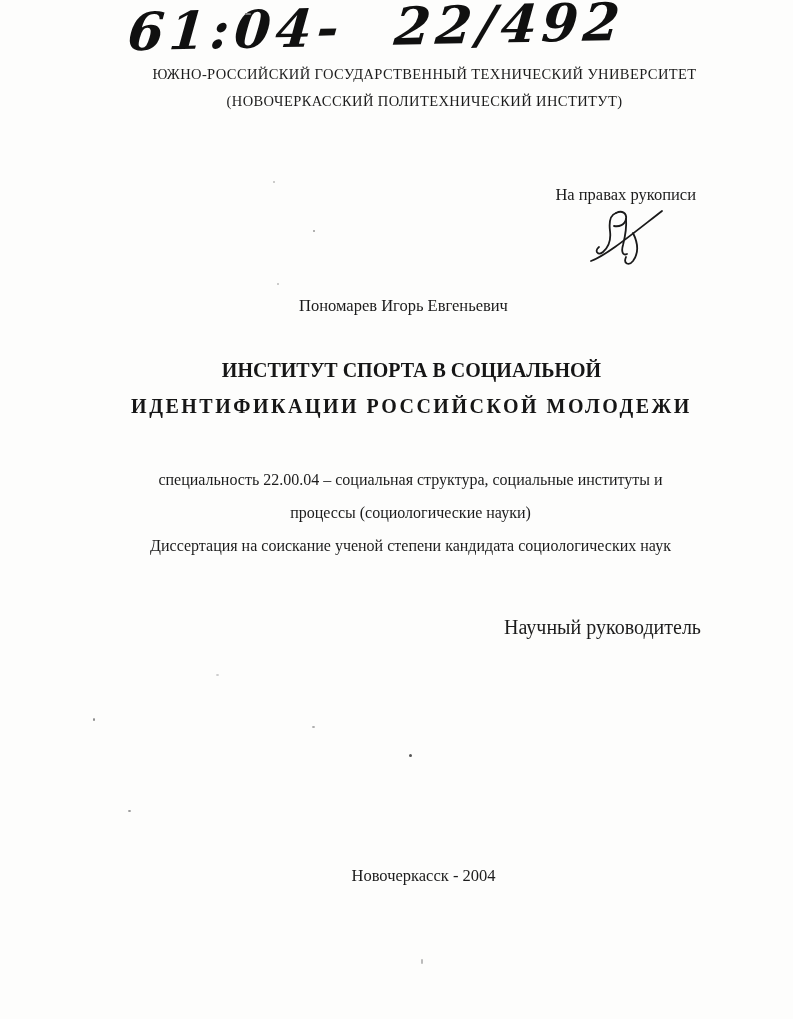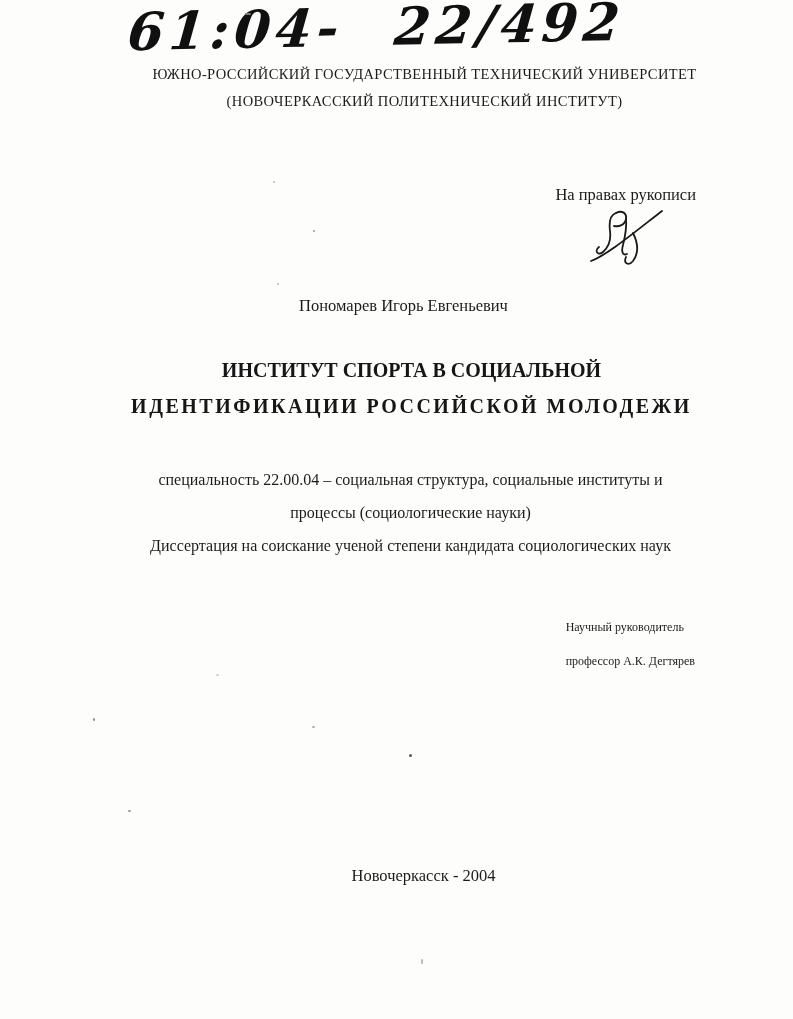--- a/index.html
+++ b/index.html
@@ -89,22 +89,23 @@
     width: 793px;
     text-align: center;
     transform: translateX(14px);
     font-size: 16px;
     line-height: 33px;
     white-space: nowrap;
   }
   .supervisor {
     position: absolute;
     top: 610px;
-    right: 98px;
-    font-size: 12px;
+    right: 92px;
+    text-align: right;
+    font-size: 20px;
     line-height: 34px;
     white-space: nowrap;
   }
   .cityyear {
     position: absolute;
     top: 866px;
     left: 0;
     width: 793px;
     text-align: center;
     transform: translateX(27px);
@@ -146,21 +147,20 @@
   </div>
 
   <div class="specialty">
     <div>специальность 22.00.04 – социальная структура, социальные институты и</div>
     <div>процессы (социологические науки)</div>
     <div>Диссертация на соискание ученой степени кандидата социологических наук</div>
   </div>
 
   <div class="supervisor">
     <div>Научный руководитель</div>
-    <div>профессор А.К. Дегтярев</div>
   </div>
 
   <div class="cityyear">Новочеркасск - 2004</div>
 
   <div class="speck" style="left:245px;top:13px;width:6px;height:2px;background:#777;border-radius:1px;"></div>
   <div class="speck" style="left:273px;top:181px;width:2px;height:2px;background:#bbb;"></div>
   <div class="speck" style="left:313px;top:230px;width:2px;height:2px;background:#999;"></div>
   <div class="speck" style="left:277px;top:283px;width:2px;height:2px;background:#bbb;"></div>
   <div class="speck" style="left:216px;top:674px;width:3px;height:2px;background:#ccc;"></div>
   <div class="speck" style="left:93px;top:718px;width:2px;height:3px;background:#888;"></div>

